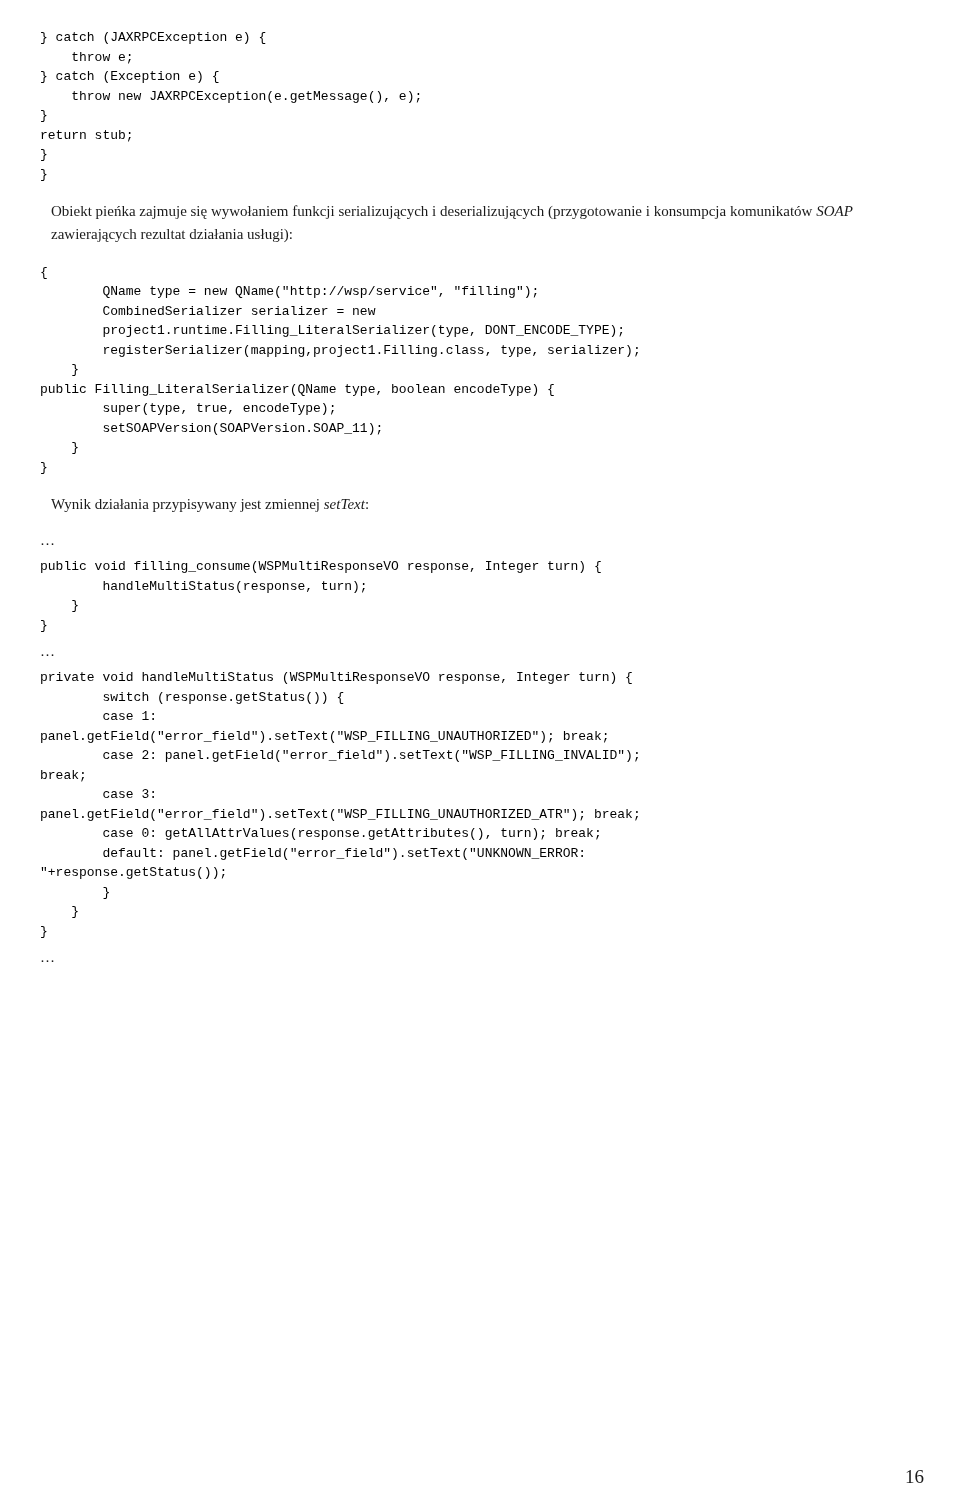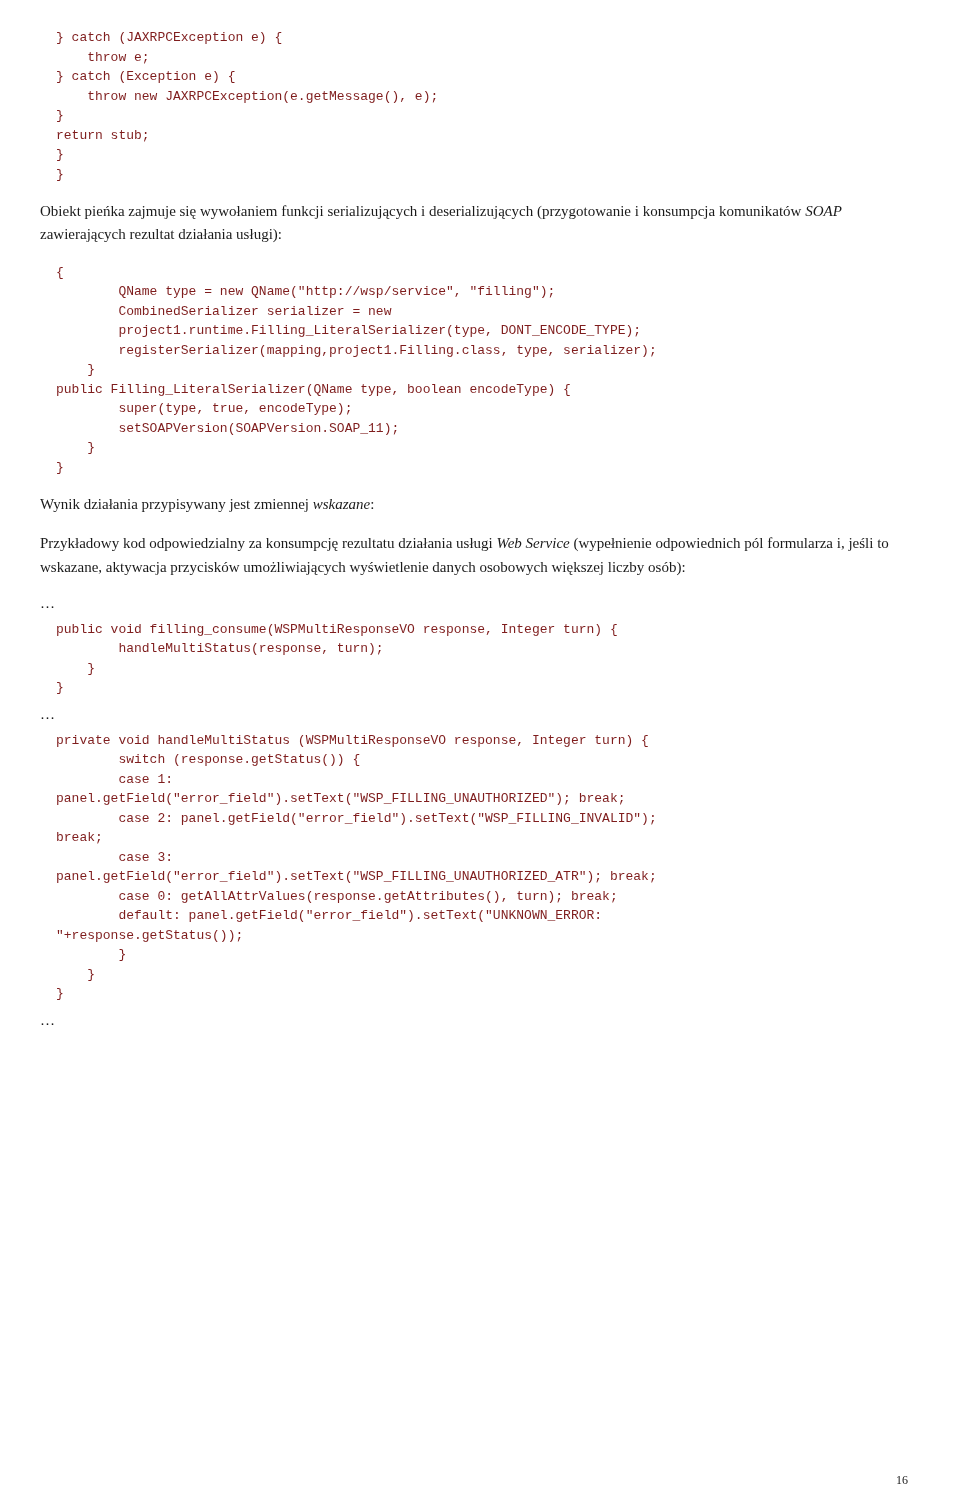--- a/index.html
+++ b/index.html
@@ -19,46 +19,46 @@
       position: relative;
     }
 
     .page-content {
       width: 100%;
     }
 
     .code-block {
       font-family: 'Courier New', Courier, monospace;
       font-size: 13px;
-      color: #7f1d1d;
+      color: #000000;
       background: #ffffff;
       line-height: 1.5;
       white-space: pre;
-      margin: 8px 16px;
+      margin: 8px 0;
       padding: 0;
     }
 
     .prose-text {
       font-family: Georgia, 'Times New Roman', serif;
       font-size: 15px;
       color: #1a1a1a;
       line-height: 1.55;
-      margin: 16px 0;
+      margin: 16px 11px;
     }
 
     .prose-text em {
       font-style: italic;
     }
 
     .page-number {
       position: absolute;
       bottom: 20px;
-      right: 52px;
+      right: 36px;
       font-family: Georgia, 'Times New Roman', serif;
-      font-size: 12px;
+      font-size: 19px;
       color: #1a1a1a;
     }
 
     .ellipsis {
       font-family: Georgia, 'Times New Roman', serif;
       font-size: 15px;
       color: #1a1a1a;
       margin: 6px 0;
       display: block;
     }
@@ -89,29 +89,24 @@
         project1.runtime.Filling_LiteralSerializer(type, DONT_ENCODE_TYPE);
         registerSerializer(mapping,project1.Filling.class, type, serializer);
     }
 public Filling_LiteralSerializer(QName type, boolean encodeType) {
         super(type, true, encodeType);
         setSOAPVersion(SOAPVersion.SOAP_11);
     }
 }</pre>
 
   <p class="prose-text">
-    Wynik działania przypisywany jest zmiennej <em>wskazane</em>:
+    Wynik działania przypisywany jest zmiennej <em>setText</em>:
   </p>
 
 
-  <p class="prose-text">
-    Przykładowy kod odpowiedzialny za konsumpcję rezultatu działania usługi <em>Web Service</em>
-    (wypełnienie odpowiednich pól formularza i, jeśli to wskazane, aktywacja przycisków
-    umożliwiających wyświetlenie danych osobowych większej liczby osób):
-  </p>
 
 
   <span class="ellipsis">…</span>
 
   <pre class="code-block">public void filling_consume(WSPMultiResponseVO response, Integer turn) {
         handleMultiStatus(response, turn);
     }
 }</pre>
 
   <span class="ellipsis">…</span>

